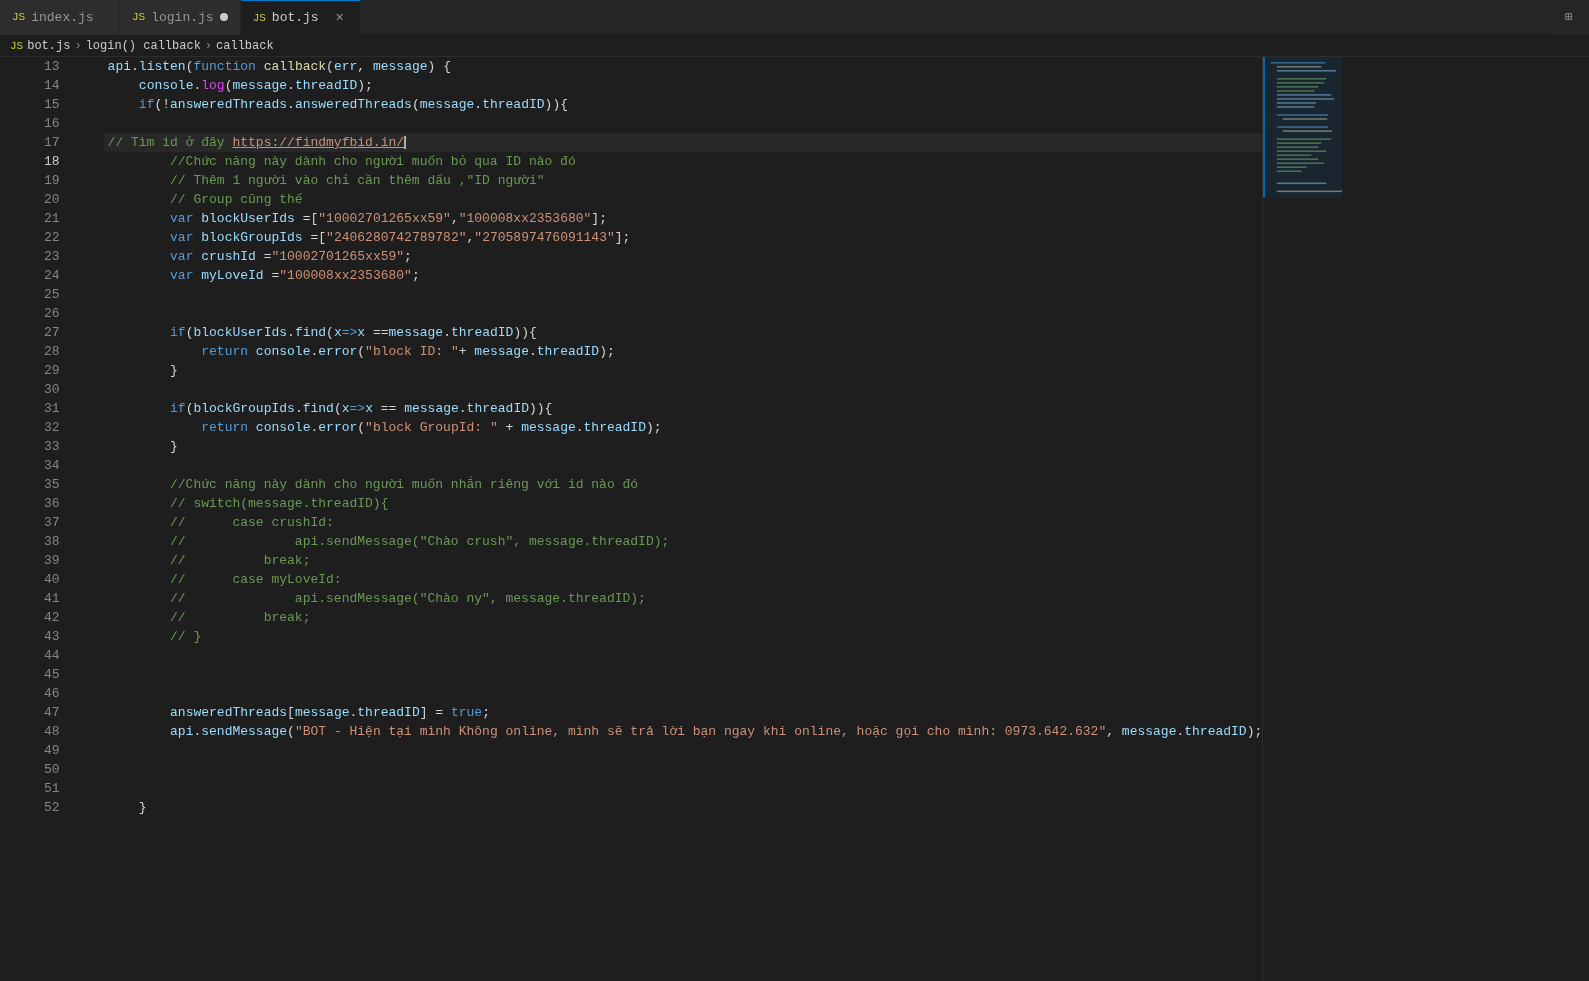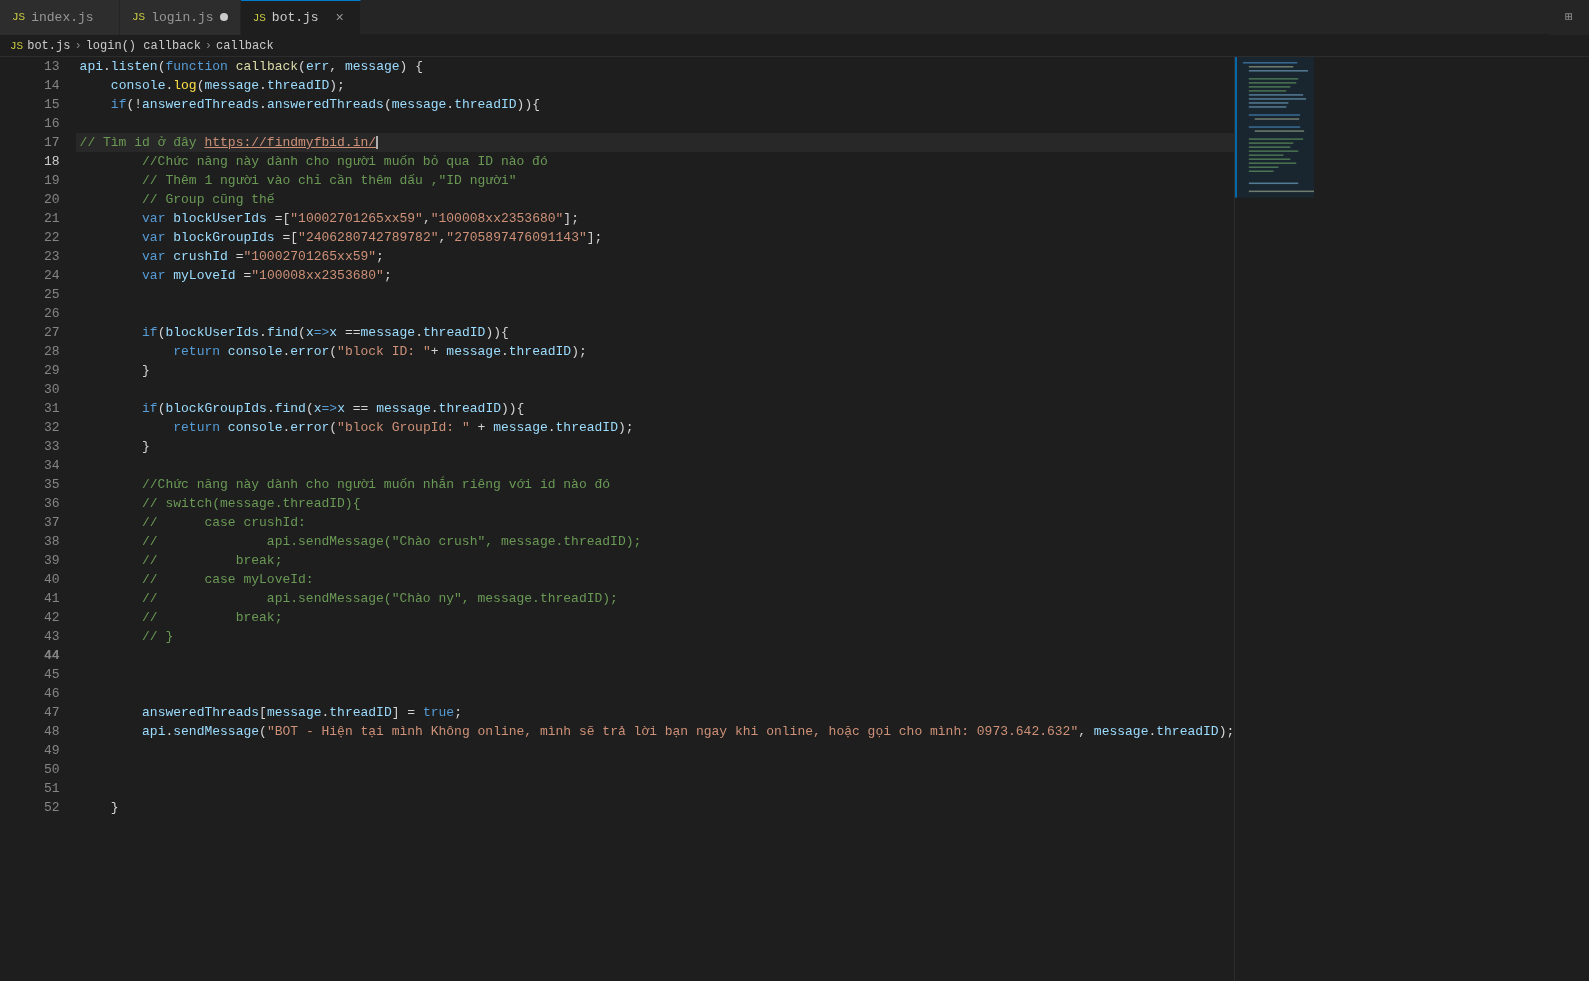--- a/index.html
+++ b/index.html
@@ -120,20 +120,21 @@
       display: flex;
       flex-direction: column;
       line-height: 19px;
       font-size: 13px;
     }
 
     .code-line {
       white-space: pre;
       min-height: 19px;
       padding-left: 4px;
+      margin-left: 28px;
     }
     .code-line.active-line-bg {
       background: #282828;
     }
   </style>
 </head>
 <body>
 
 <div>
 
@@ -193,34 +194,34 @@
           <div style="line-height: 19px; min-height: 19px;">34</div>
           <div style="line-height: 19px; min-height: 19px;">35</div>
           <div style="line-height: 19px; min-height: 19px;">36</div>
           <div style="line-height: 19px; min-height: 19px;">37</div>
           <div style="line-height: 19px; min-height: 19px;">38</div>
           <div style="line-height: 19px; min-height: 19px;">39</div>
           <div style="line-height: 19px; min-height: 19px;">40</div>
           <div style="line-height: 19px; min-height: 19px;">41</div>
           <div style="line-height: 19px; min-height: 19px;">42</div>
           <div style="line-height: 19px; min-height: 19px;">43</div>
-          <div style="line-height: 19px; min-height: 19px; font-weight: bold;">44</div>
+          <div style="line-height: 19px; min-height: 19px;">44</div>
           <div style="line-height: 19px; min-height: 19px;">45</div>
           <div style="line-height: 19px; min-height: 19px;">46</div>
           <div style="line-height: 19px; min-height: 19px;">47</div>
           <div style="line-height: 19px; min-height: 19px;">48</div>
           <div style="line-height: 19px; min-height: 19px;">49</div>
           <div style="line-height: 19px; min-height: 19px;">50</div>
           <div style="line-height: 19px; min-height: 19px;">51</div>
           <div style="line-height: 19px; min-height: 19px;">52</div>
         </div>
 
       <div class="code-col" id="code-lines">
           <div class="code-line"><span style="color:#9cdcfe;">api</span><span style="color:#d4d4d4;">.</span><span style="color:#9cdcfe;">listen</span>(<span style="color:#569cd6;">function</span> <span style="color:#dcdcaa;">callback</span><span style="color:#d4d4d4;">(</span><span style="color:#9cdcfe;">err</span>, <span style="color:#9cdcfe;">message</span>) {</div>
-          <div class="code-line">    <span style="color:#9cdcfe;">console</span><span style="color:#d4d4d4;">.</span><span style="color:#fde047;">log</span>(<span style="color:#9cdcfe;">message</span><span style="color:#d4d4d4;">.</span><span style="color:#9cdcfe;">threadID</span>);</div>
+          <div class="code-line">    <span style="color:#9cdcfe;">console</span><span style="color:#d4d4d4;">.</span><span style="color:#d946ef;">log</span>(<span style="color:#9cdcfe;">message</span><span style="color:#d4d4d4;">.</span><span style="color:#9cdcfe;">threadID</span>);</div>
           <div class="code-line">    <span style="color:#569cd6;">if</span>(!<span style="color:#9cdcfe;">answeredThreads</span><span style="color:#d4d4d4;">.</span><span style="color:#9cdcfe;">answeredThreads</span>(<span style="color:#9cdcfe;">message</span><span style="color:#d4d4d4;">.</span><span style="color:#9cdcfe;">threadID</span>)){</div>
           <div class="code-line">&nbsp;</div>
           <div class="code-line active-line-bg"><span style="color:#6a9955;">// Tìm id ở đây <span style="color:#ce9178;text-decoration:underline;">https://findmyfbid.in/</span></span><span style="display:inline-block;width:2px;height:13px;background:#aeafad;vertical-align:middle;"></span></div>
           <div class="code-line"><span style="color:#6a9955;">        //Chức năng này dành cho người muốn bỏ qua ID nào đó</span></div>
           <div class="code-line"><span style="color:#6a9955;">        // Thêm 1 người vào chỉ cần thêm dấu ,"ID người"</span></div>
           <div class="code-line"><span style="color:#6a9955;">        // Group cũng thế</span></div>
           <div class="code-line">        <span style="color:#569cd6;">var</span> <span style="color:#9cdcfe;">blockUserIds</span> =[<span style="color:#ce9178;">"10002701265xx59"</span>,<span style="color:#ce9178;">"100008xx2353680"</span>];</div>
           <div class="code-line">        <span style="color:#569cd6;">var</span> <span style="color:#9cdcfe;">blockGroupIds</span> =[<span style="color:#ce9178;">"2406280742789782"</span>,<span style="color:#ce9178;">"2705897476091143"</span>];</div>
           <div class="code-line">        <span style="color:#569cd6;">var</span> <span style="color:#9cdcfe;">crushId</span> =<span style="color:#ce9178;">"10002701265xx59"</span>;</div>
           <div class="code-line">        <span style="color:#569cd6;">var</span> <span style="color:#9cdcfe;">myLoveId</span> =<span style="color:#ce9178;">"100008xx2353680"</span>;</div>

